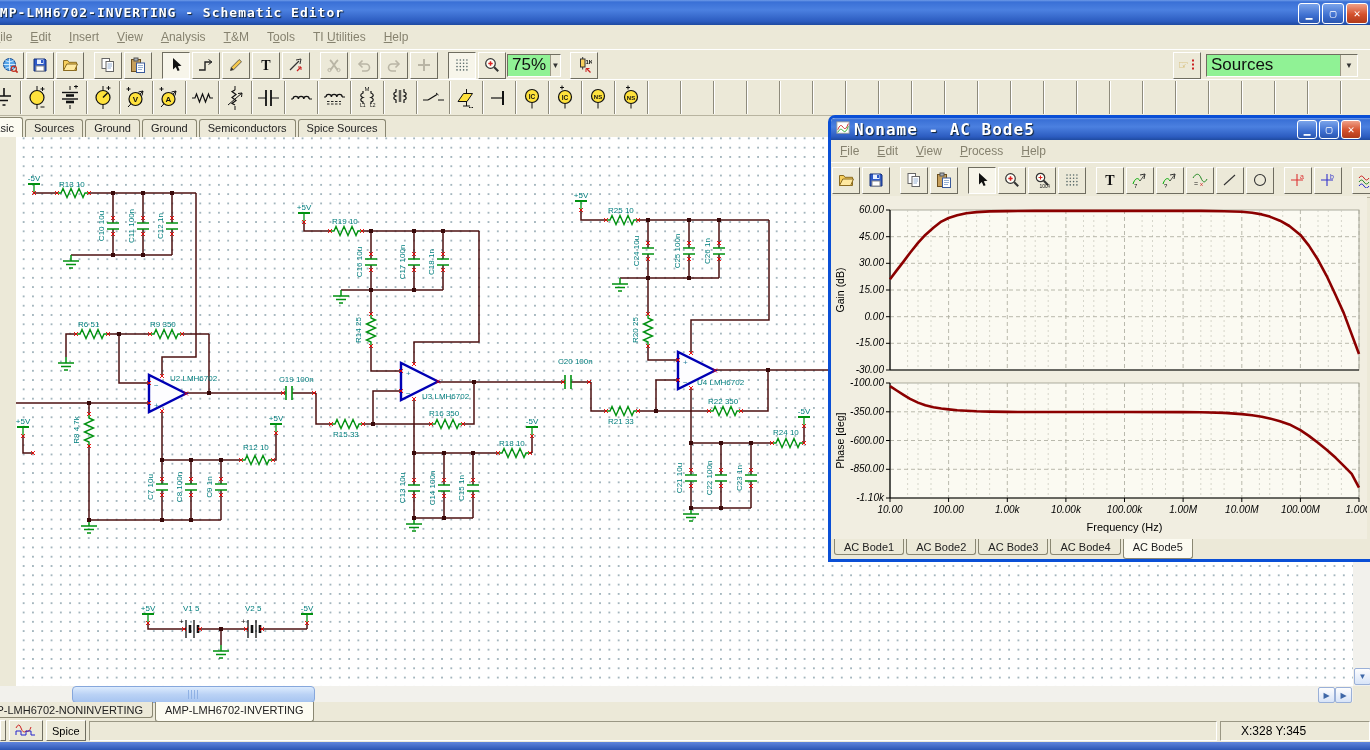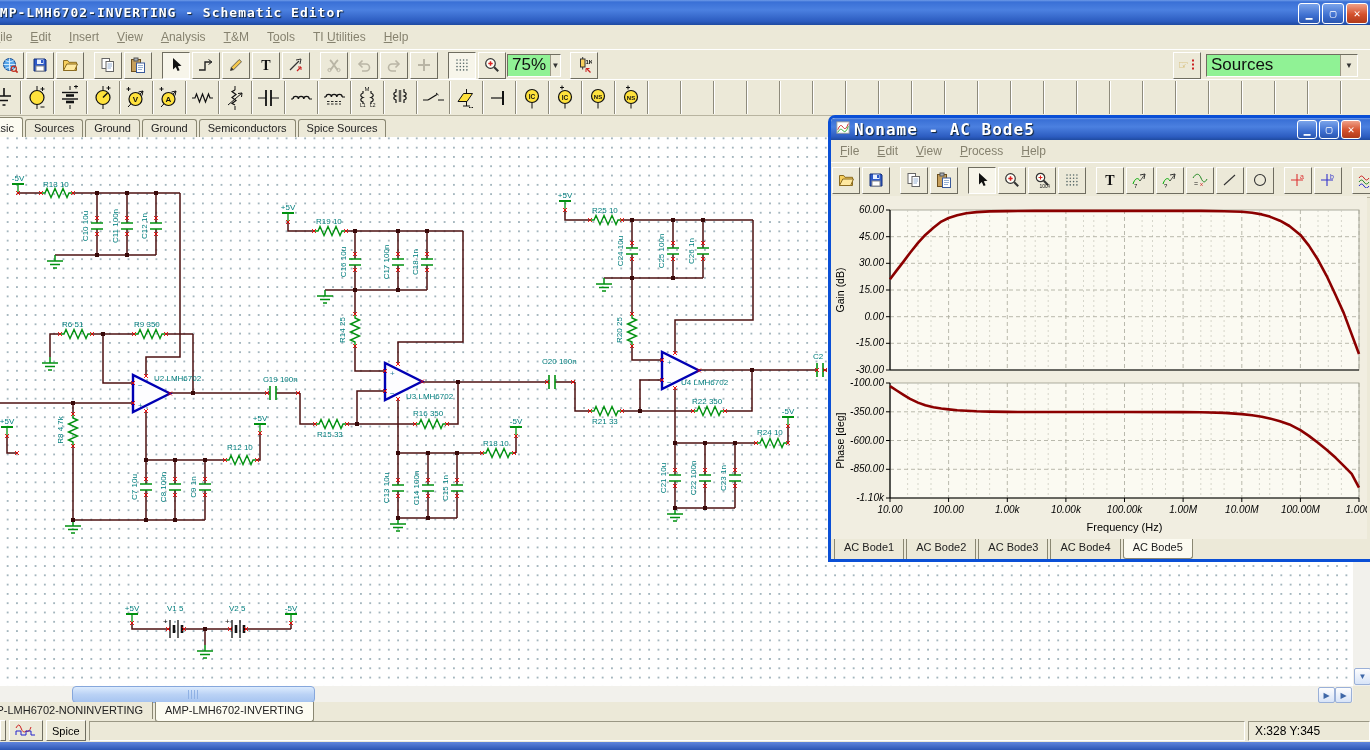--- a/index.html
+++ b/index.html
@@ -36,24 +36,24 @@
   
   #tb2{top:79px;height:35px;padding:0;}
   .c2cell{width:32px;height:33px;border-right:1px solid #8e8b7c;box-shadow:inset 1px 0 0 #fff;
     display:flex;align-items:center;justify-content:center;flex:none;}
   
   .tabrow{position:absolute;display:flex;align-items:flex-end;}
   .tab{border:1px solid #8a8772;border-bottom:none;border-radius:3px 3px 0 0;background:#ece9d8;
     padding:2px 8px 3px;font-size:11px;margin-right:2px;white-space:nowrap;color:#222;}
   .tab.active{background:#fcfbf1;padding-top:4px;position:relative;z-index:2;}
   .btab{border:1px solid #8a8772;border-top:none;border-radius:0 0 3px 3px;background:#ece9d8;
-    padding:2px 9px 8px;font-size:11px;margin-right:2px;white-space:nowrap;color:#222;}
+    padding:2px 9px 1px;font-size:11px;margin-right:2px;white-space:nowrap;color:#222;}
   .btab.active{background:#fcfbf1;padding-bottom:5px;position:relative;top:0;z-index:2;}
   
-  #canvas{position:absolute;left:0;top:137px;width:1353px;height:549px;background:#fff;
+  #canvas{position:absolute;left:16px;top:137px;width:1353px;height:549px;background:#fff;
     background-image:radial-gradient(circle,#a4b6be 1px,rgba(0,0,0,0) 1.2px);
     background-size:9.3px 9.3px;background-position:3px 6px;}
   
   .sb{position:absolute;background:#f2f1ec;}
   .sbtn{position:absolute;background:linear-gradient(180deg,#fdfdfd,#d8e4f8);border:1px solid #9ab0d8;
     border-radius:2px;color:#3f68a8;display:flex;align-items:center;justify-content:center;font-size:8px;}
   .thumb{position:absolute;border:1px solid #86a7dc;border-radius:4px;
     background:linear-gradient(180deg,#dcebfd,#bad2f5 50%,#a7c4f0);}
   .grip{position:absolute;left:50%;top:3px;bottom:3px;width:12px;margin-left:-6px;
     background:repeating-linear-gradient(90deg,#8fb1e4 0 1px,rgba(0,0,0,0) 1px 3px);}
@@ -919,21 +919,21 @@
   <div id="status">
     <span class="sbut" style="width:4px;margin-left:-2px;padding:0"></span>
     <span class="sbut">
         <span class="ic" style="width:22px"><svg viewBox="0 0 22 14" width="22" height="14">
             <path d="M1 5q3-6 5 0t5 3q3 2 5-4" stroke="#c22" fill="none"></path>
             <path d="M1 12V8h5v4h5V8h5v4h4" stroke="#22c" fill="none"></path>
           </svg></span>
       </span>
     <span class="sbut">Spice</span>
     <span class="spanel" style="flex:1"></span>
-    <span class="spanel" style="width:108px;display:flex;align-items:center;padding:0 6px">X:328 Y:345</span>
+    <span class="spanel" style="width:108px;display:flex;align-items:center;padding:0 20px">X:328 Y:345</span>
   </div>
   <div id="bstrip"></div>
 
   <div id="bode">
     <div class="titlebar">
       <span class="ic" style="margin:0 3px 0 4px"><svg viewBox="0 0 16 16" width="14" height="14">
             <rect x="1" y="1" width="14" height="13" fill="#fff" stroke="#999"></rect>
             <path d="M2 10q3-8 6-3t6-4" stroke="#c22" fill="none"></path>
             <path d="M2 13q3-6 6-2t6-5" stroke="#2a2" fill="none"></path>
           </svg></span>

